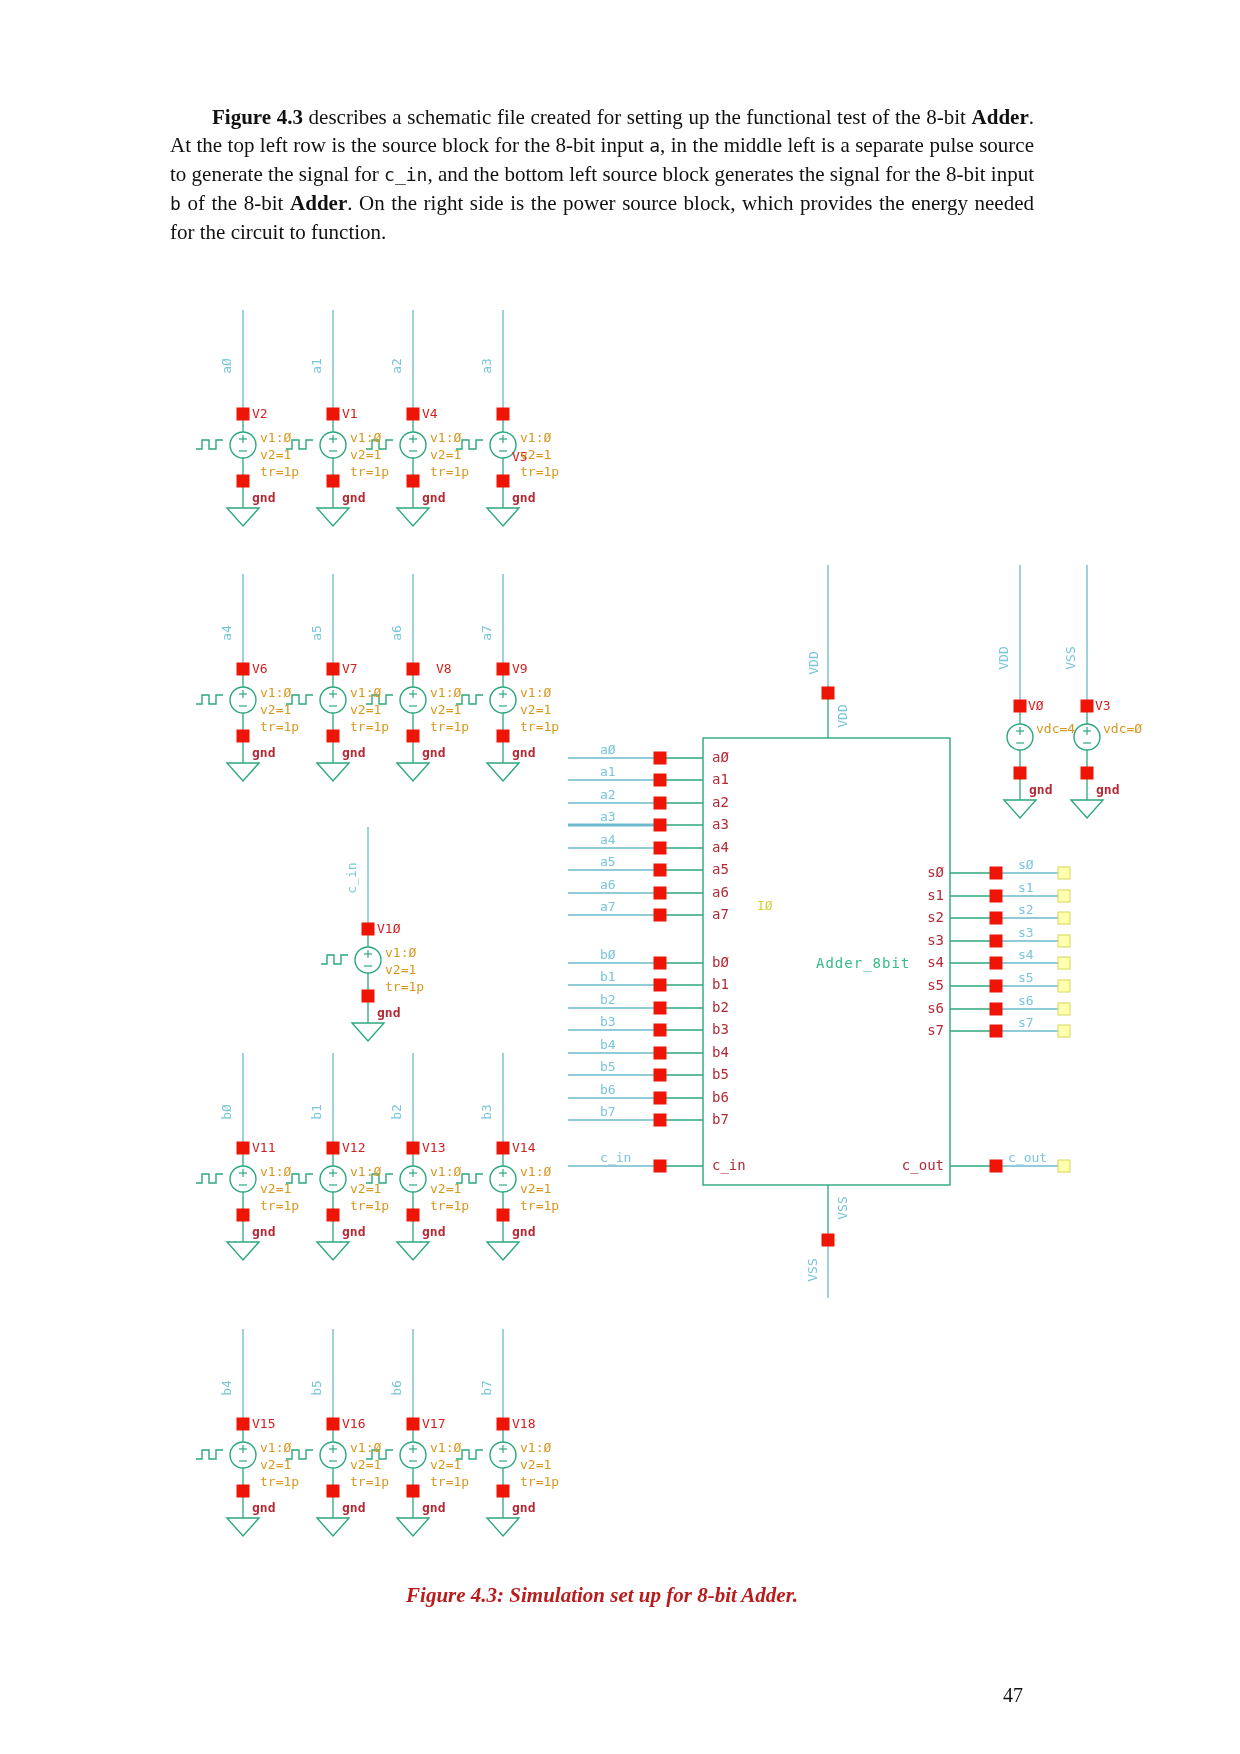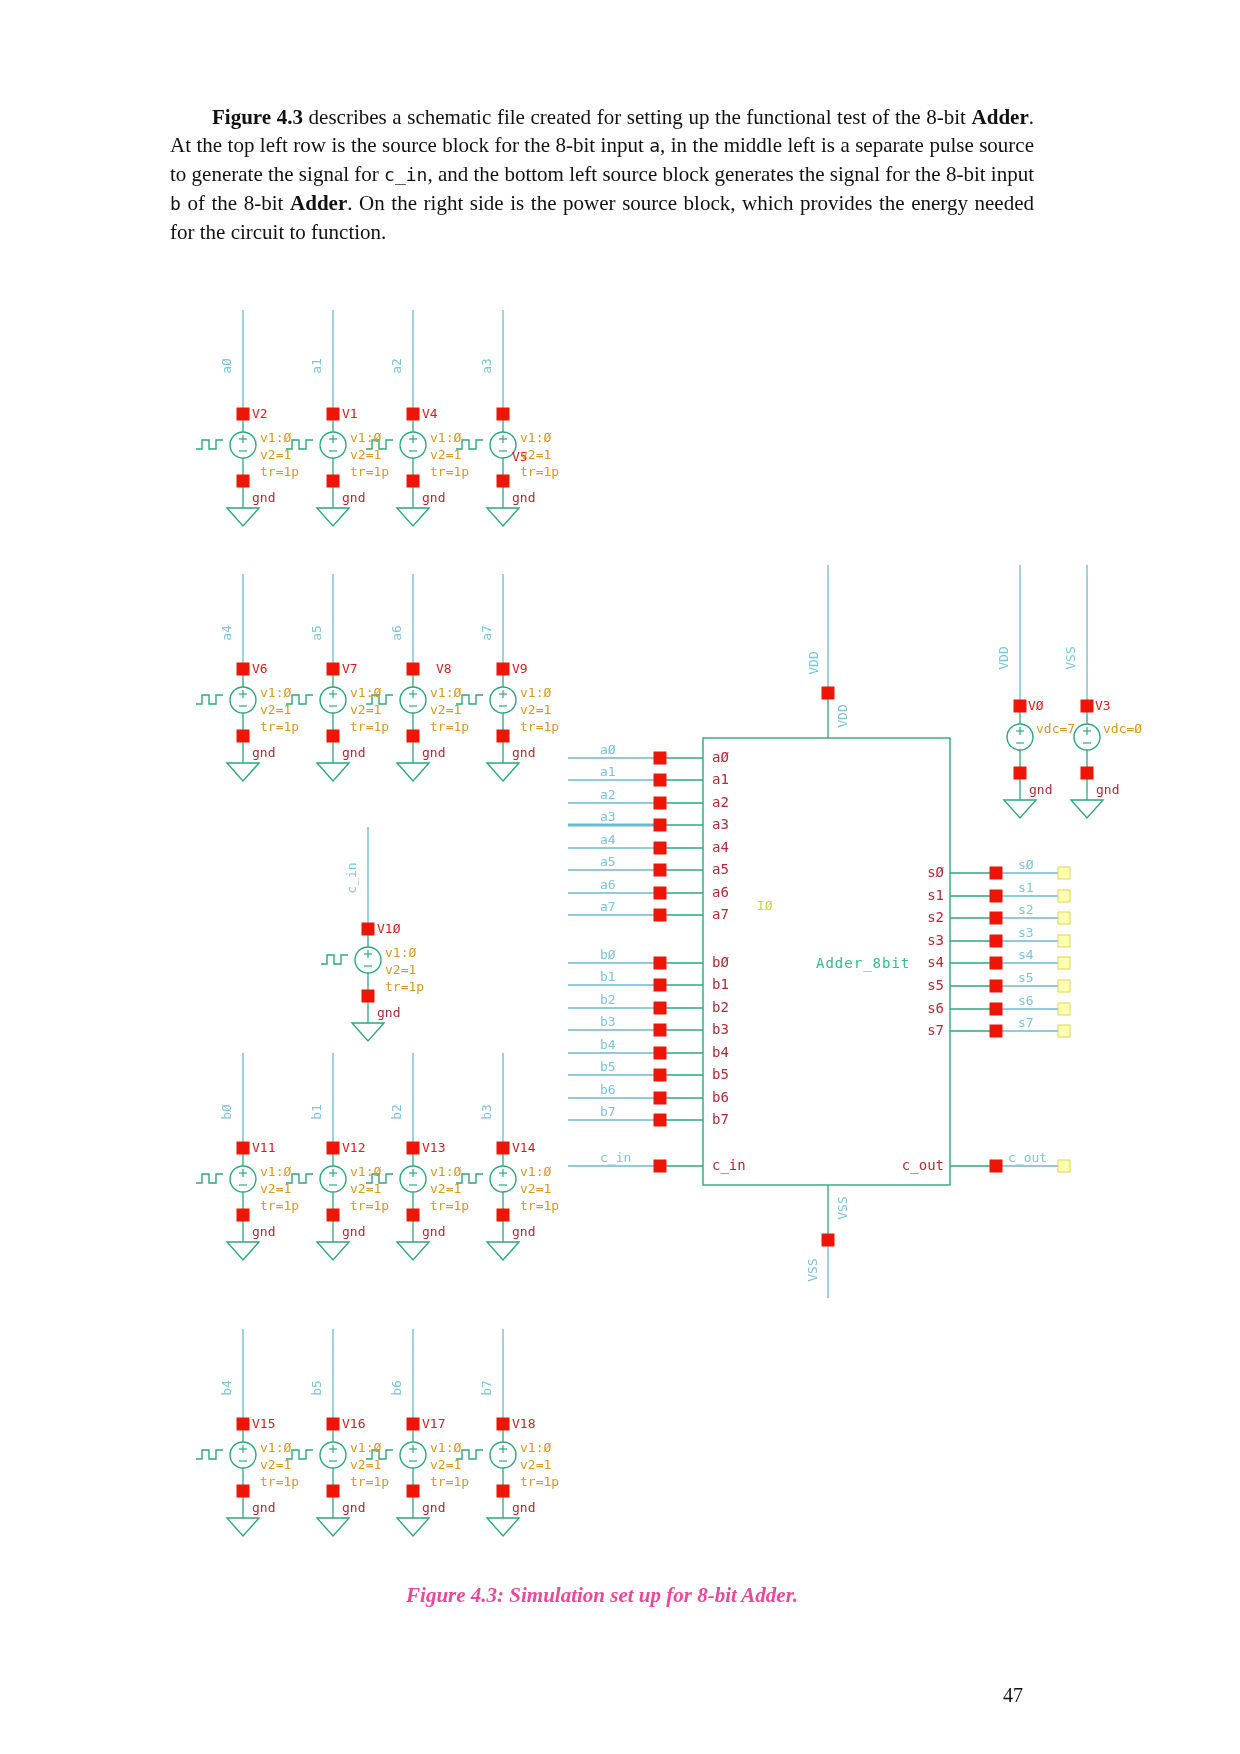--- a/index.html
+++ b/index.html
@@ -8,27 +8,27 @@
   .para{position:absolute;left:170px;top:103px;width:864px;margin:0;
         font-size:21px;line-height:28px;text-align:justify;text-indent:42px;color:#111;}
   .para .b{font-weight:bold;}
   .para .m{font-family:"DejaVu Sans Mono",monospace;font-size:18px;}
   .figure{position:absolute;left:0;top:0;width:1240px;height:1754px;}
   .figure svg{position:absolute;left:0;top:0;}
   #labels{position:absolute;left:0;top:0;width:1240px;height:1722px;}
   .lbl{position:absolute;font-family:"DejaVu Sans Mono",monospace;font-size:13px;white-space:pre;line-height:1;}
   .lbl.name{color:var(--nameRed);}
   .lbl.param{color:var(--orange);}
-  .lbl.gnd{color:var(--pinRed);}
+  .lbl.gnd{color:var(--pinRed);font-weight:bold;}
   .lbl.net{color:var(--netCyan);}
   .lbl.pin{color:var(--pinRed);font-size:14px;}
   .lbl.inst{color:var(--yellowText);}
   .lbl.cell{color:var(--cellGreen);font-size:14px;letter-spacing:1px;}
   .caption{position:absolute;left:170px;top:1583px;width:864px;text-align:center;
-           font-size:21px;font-weight:bold;font-style:italic;color:#ec4899;}
+           font-size:21px;font-weight:bold;font-style:italic;color:#b91c1c;}
   .pagenum{position:absolute;left:1003px;top:1684px;font-size:20px;color:#111;}
 </style>
 </head>
 <body>
 
 <div class="page">
   <p class="para" id="para"><span class="b">Figure 4.3</span><span> describes a schematic file created for setting up the functional test of the 8-bit </span><span class="b">Adder</span><span>. At the top left row is the source block for the 8-bit input </span><span class="m">a</span><span>, in the middle left is a separate pulse source to generate the signal for </span><span class="m">c_in</span><span>, and the bottom left source block generates the signal for the 8-bit input </span><span class="m">b</span><span> of the 8-bit </span><span class="b">Adder</span><span>. On the right side is the power source block, which provides the energy needed for the circuit to function.</span></p>
   <div class="figure">
     <svg id="schsvg" width="1240" height="1754">
         <line x1="243" y1="310" x2="243" y2="414" stroke="#6db9cd" stroke-width="1.3"></line>
@@ -430,21 +430,21 @@
         <div class="lbl param" style="left: 430px; top: 1475px;">tr=1p</div>
         <div class="lbl gnd" style="left: 422px; top: 1501px;">gnd</div>
         <div class="lbl net" style="left: 396px; top: 1388px; transform: translate(-50%, -50%) rotate(-90deg);">b6</div>
         <div class="lbl name" style="left: 512px; top: 1417px;">V18</div>
         <div class="lbl param" style="left: 520px; top: 1441px;">v1:Ø</div>
         <div class="lbl param" style="left: 520px; top: 1458px;">v2=1</div>
         <div class="lbl param" style="left: 520px; top: 1475px;">tr=1p</div>
         <div class="lbl gnd" style="left: 512px; top: 1501px;">gnd</div>
         <div class="lbl net" style="left: 486px; top: 1388px; transform: translate(-50%, -50%) rotate(-90deg);">b7</div>
         <div class="lbl name" style="left: 1028px; top: 699px;">VØ</div>
-        <div class="lbl param" style="left: 1036px; top: 722px;">vdc=7</div>
+        <div class="lbl param" style="left: 1036px; top: 722px;">vdc=4</div>
         <div class="lbl gnd" style="left: 1029px; top: 783px;">gnd</div>
         <div class="lbl net" style="left: 1003px; top: 658px; transform: translate(-50%, -50%) rotate(-90deg);">VDD</div>
         <div class="lbl name" style="left: 1095px; top: 699px;">V3</div>
         <div class="lbl param" style="left: 1103px; top: 722px;">vdc=Ø</div>
         <div class="lbl gnd" style="left: 1096px; top: 783px;">gnd</div>
         <div class="lbl net" style="left: 1070px; top: 658px; transform: translate(-50%, -50%) rotate(-90deg);">VSS</div>
         <div class="lbl inst" style="left: 757px; top: 899px;">IØ</div>
         <div class="lbl cell" style="left: 816px; top: 956px; text-align: center;">Adder_8bit</div>
         <div class="lbl net" style="left: 600px; top: 743px;">aØ</div>
         <div class="lbl pin" style="left: 712px; top: 750px;">aØ</div>

